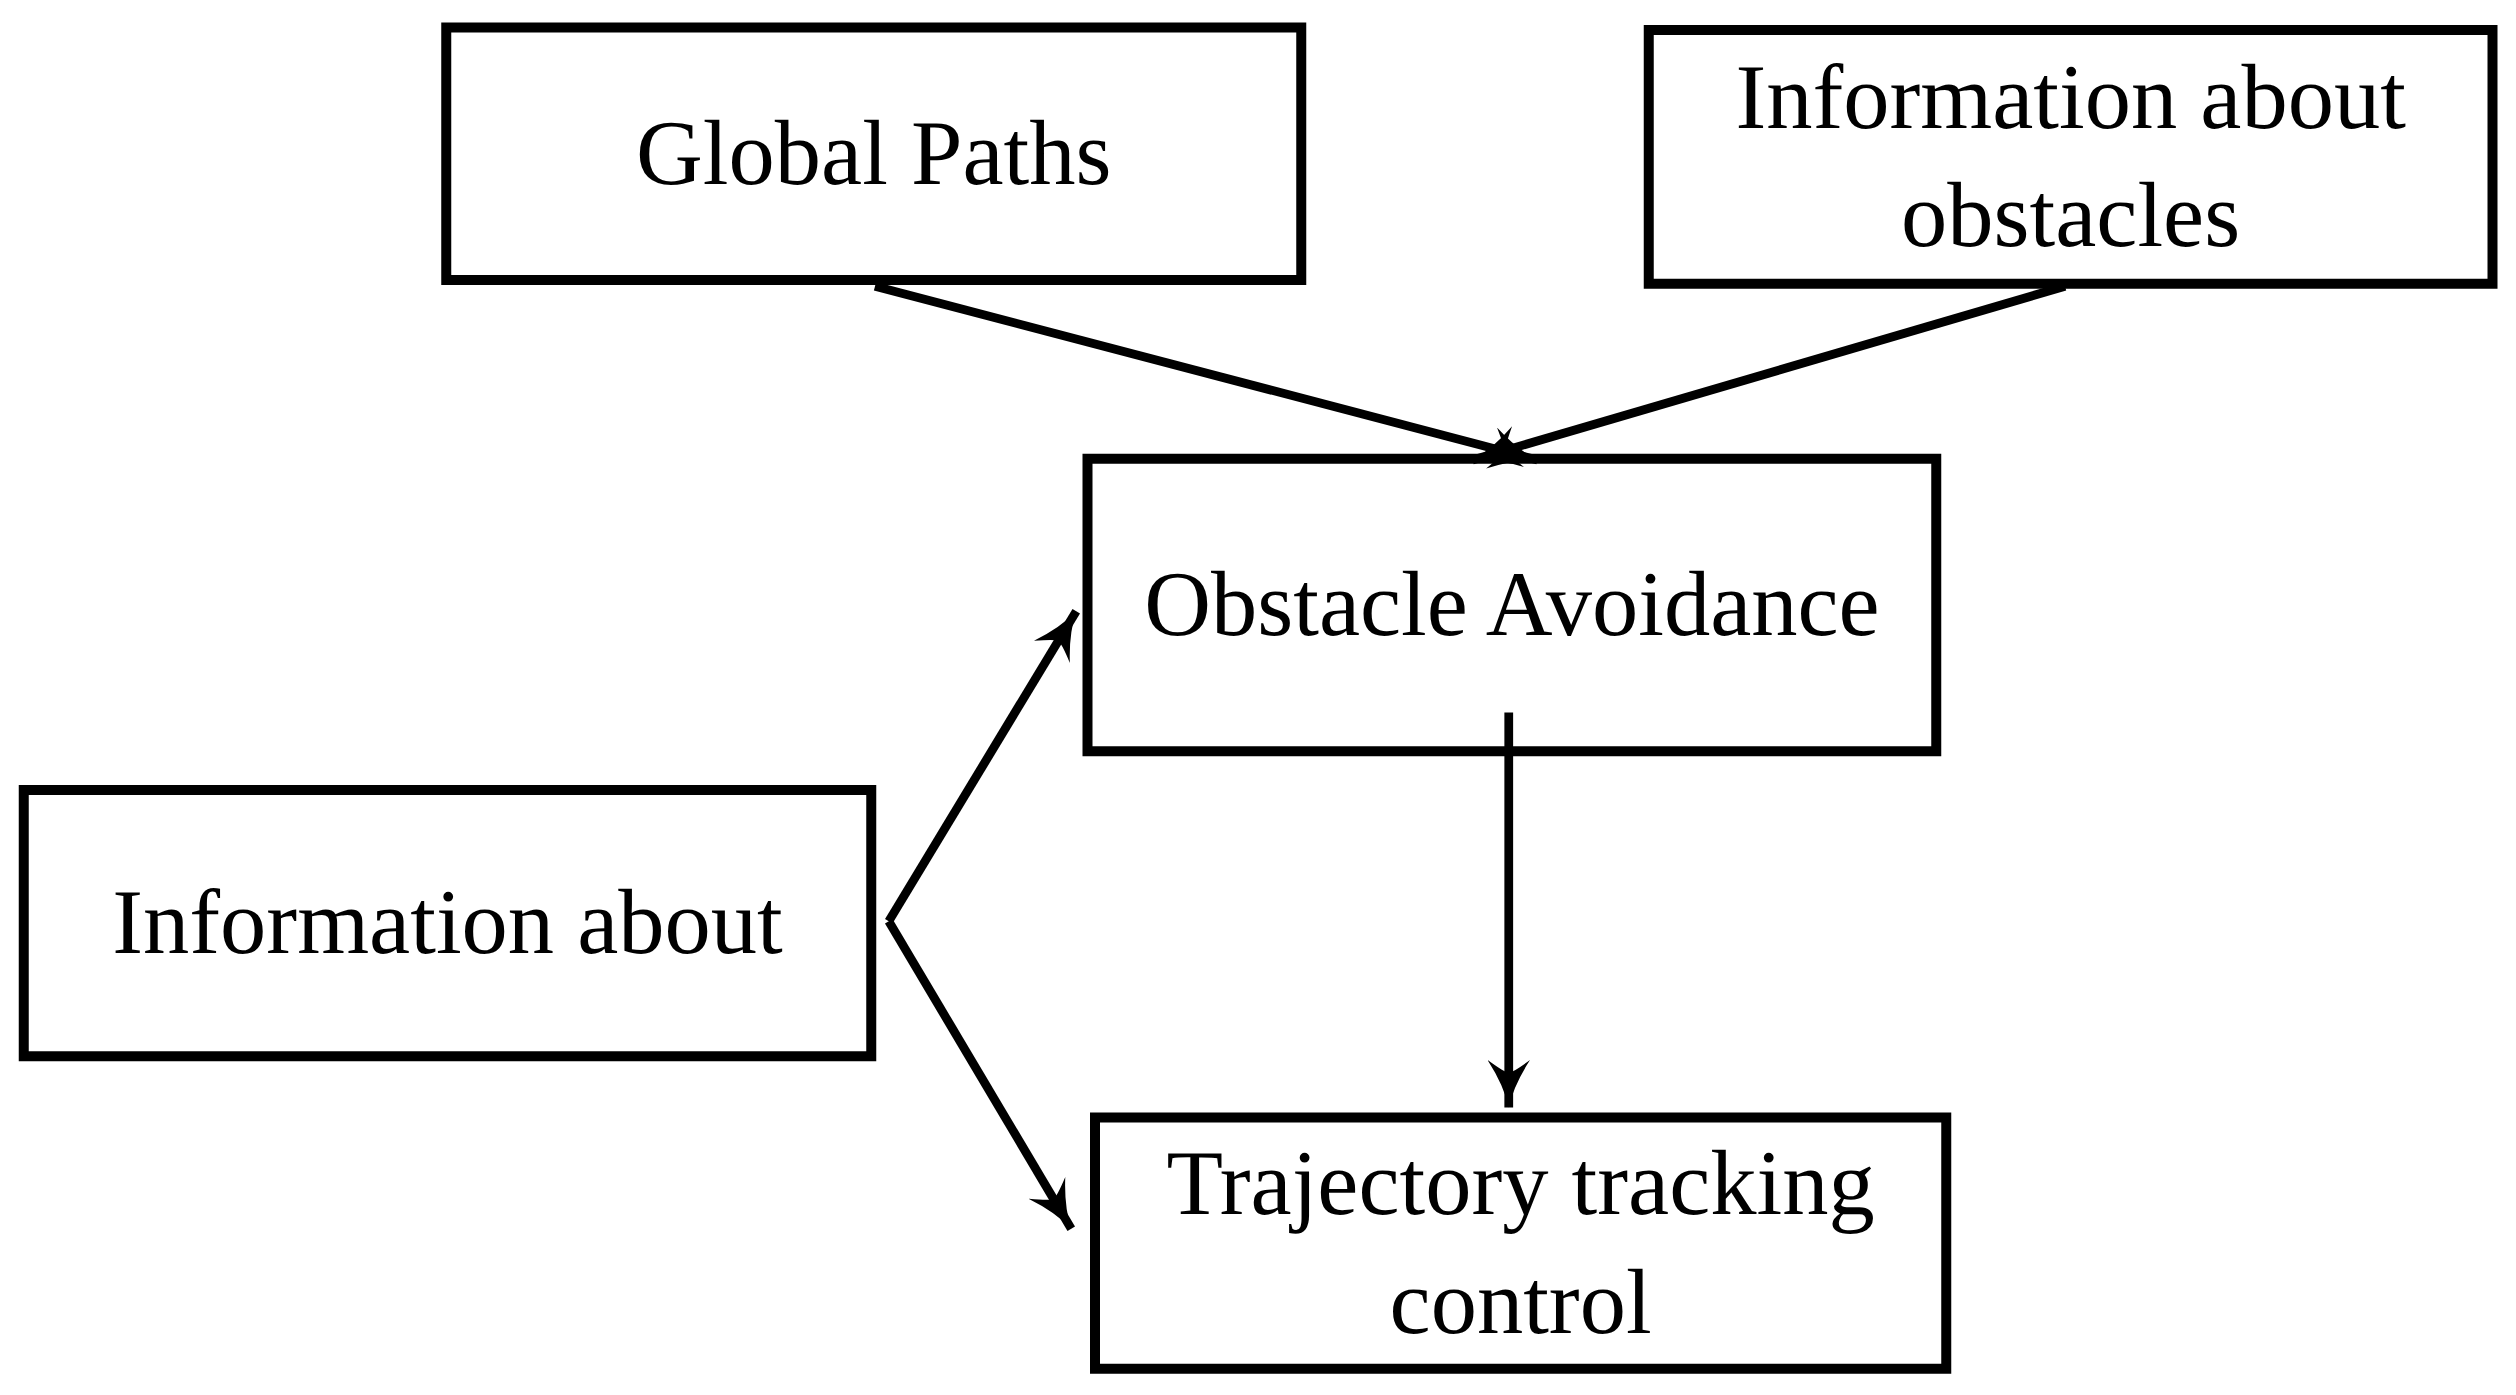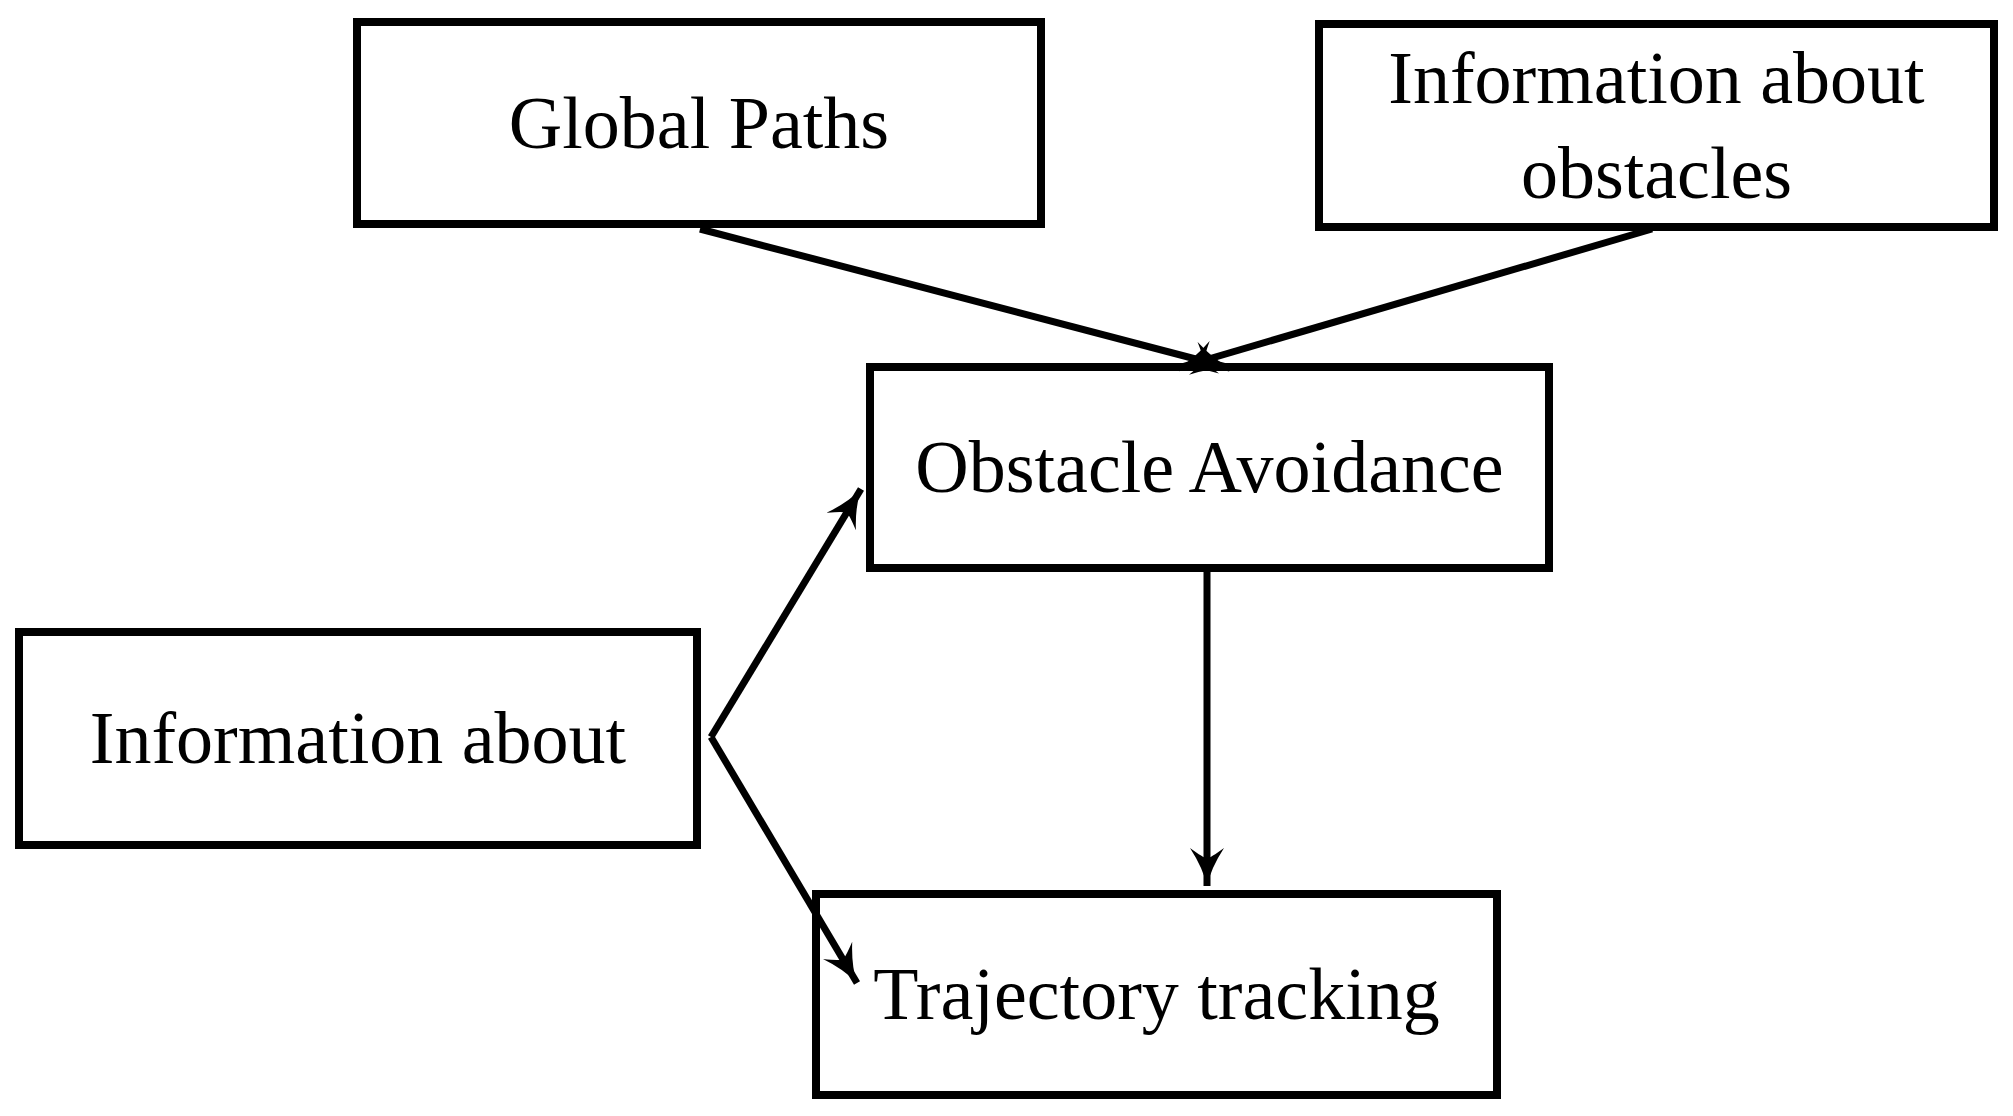--- a/index.html
+++ b/index.html
@@ -28,23 +28,23 @@
     font-size: 74px;
     line-height: 1.28;
     color: #000000;
     z-index: 1;
     white-space: nowrap;
   }
   .node span { display: block; }
 
   #box-global-paths            { left: 353px;  top: 18px;  width: 692px; height: 210px; }
   #box-information-obstacles   { left: 1315px; top: 20px;  width: 683px; height: 211px; }
-  #box-obstacle-avoidance      { left: 866px;  top: 363px; width: 687px; height: 209px; }
+  #box-obstacle-avoidance      { left: 866px;  top: 363px; width: 687px; height: 242px; }
   #box-information-agvs        { left: 15px;   top: 628px; width: 686px; height: 221px; }
-  #box-trajectory-control      { left: 812px;  top: 890px; width: 689px; height: 209px; }
+  #box-trajectory-control      { left: 872px;  top: 890px; width: 689px; height: 209px; }
 
   #arrow-layer {
     position: absolute;
     left: 0; top: 0;
     width: 2013px;
     height: 1116px;
     z-index: 2;
     pointer-events: none;
   }
   .edge {
@@ -70,20 +70,21 @@
   <div class="node" id="box-obstacle-avoidance">
     <span>Obstacle Avoidance</span>
   </div>
 
   <div class="node" id="box-information-agvs">
     <span>Information about</span>
   </div>
 
   <div class="node" id="box-trajectory-control">
     <span>Trajectory tracking</span>
+    <span>control</span>
   </div>
 
   <svg id="arrow-layer" viewBox="0 0 2013 1116" xmlns="http://www.w3.org/2000/svg">
     <defs>
       <marker id="stealth-head" markerUnits="userSpaceOnUse" markerWidth="40" markerHeight="34" refX="38" refY="17" orient="auto">
         <path d="M 0 0 Q 20 13 38 17 Q 20 21 0 34 Q 11 19 10 17 Q 11 15 0 0 Z" fill="#000000"></path>
       </marker>
     </defs>
 
     <line class="edge" x1="700" y1="229" x2="1230" y2="368" marker-end="url(#stealth-head)"></line>

